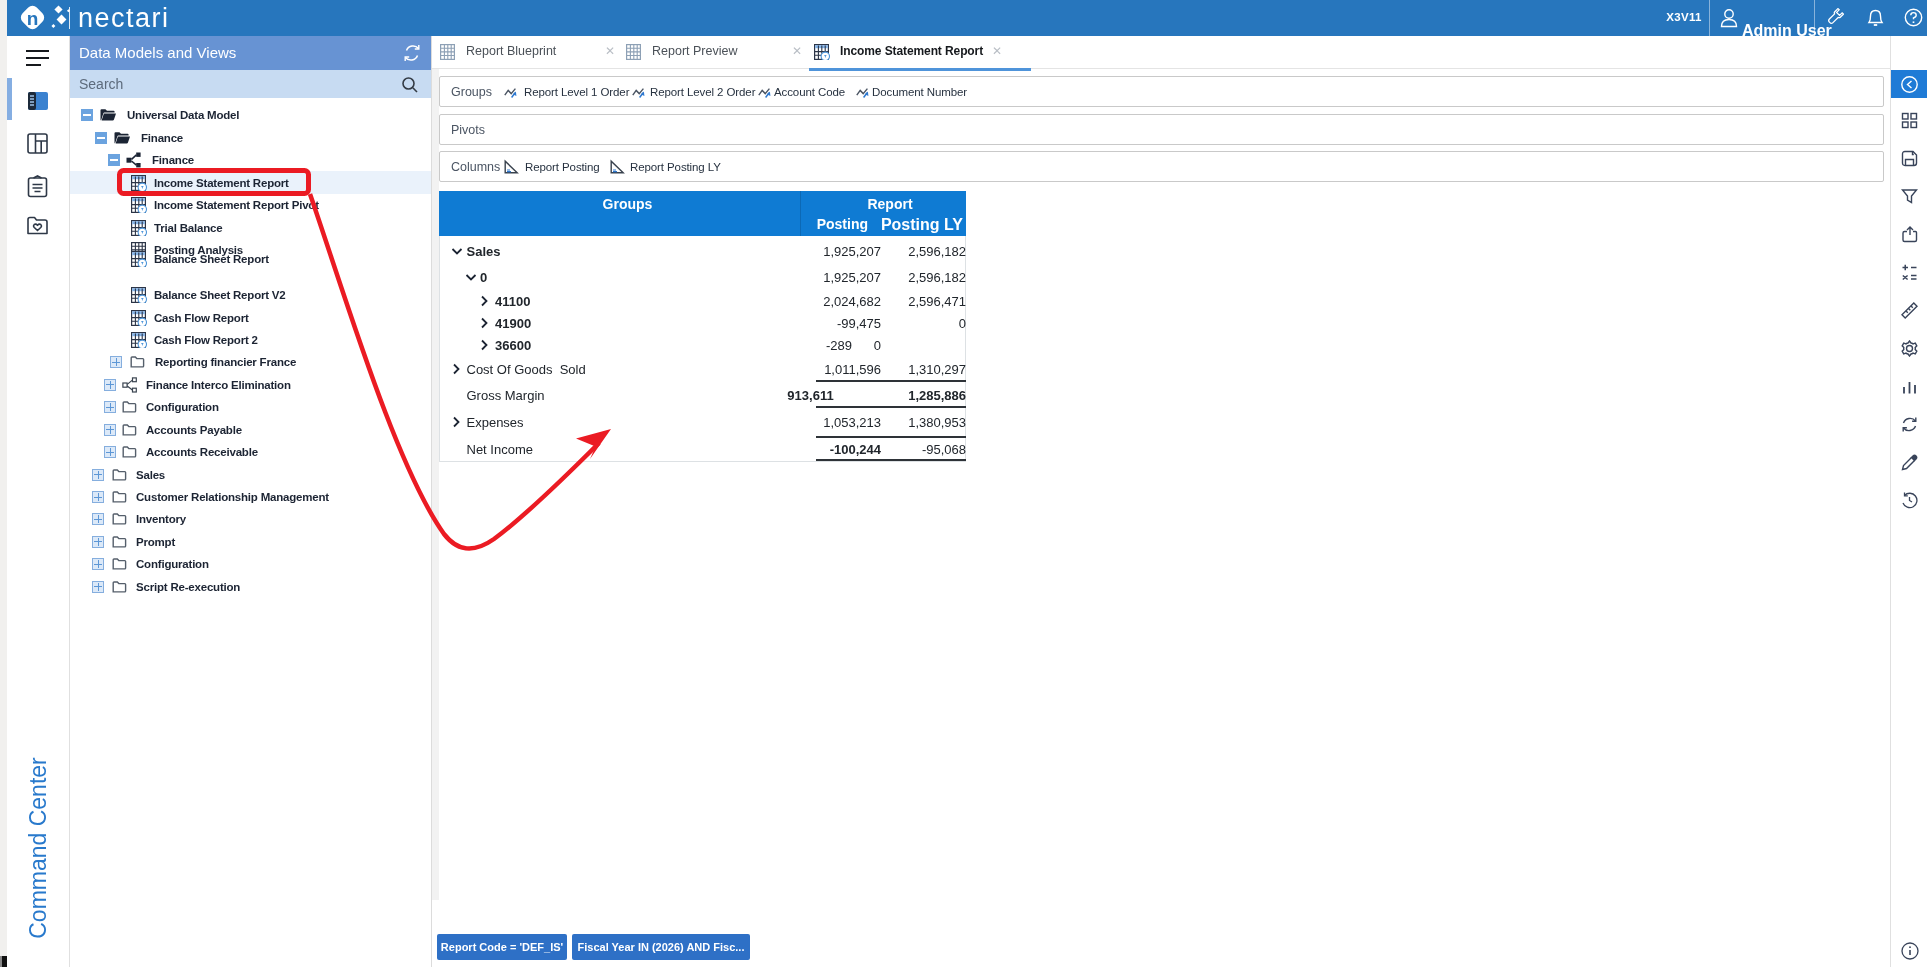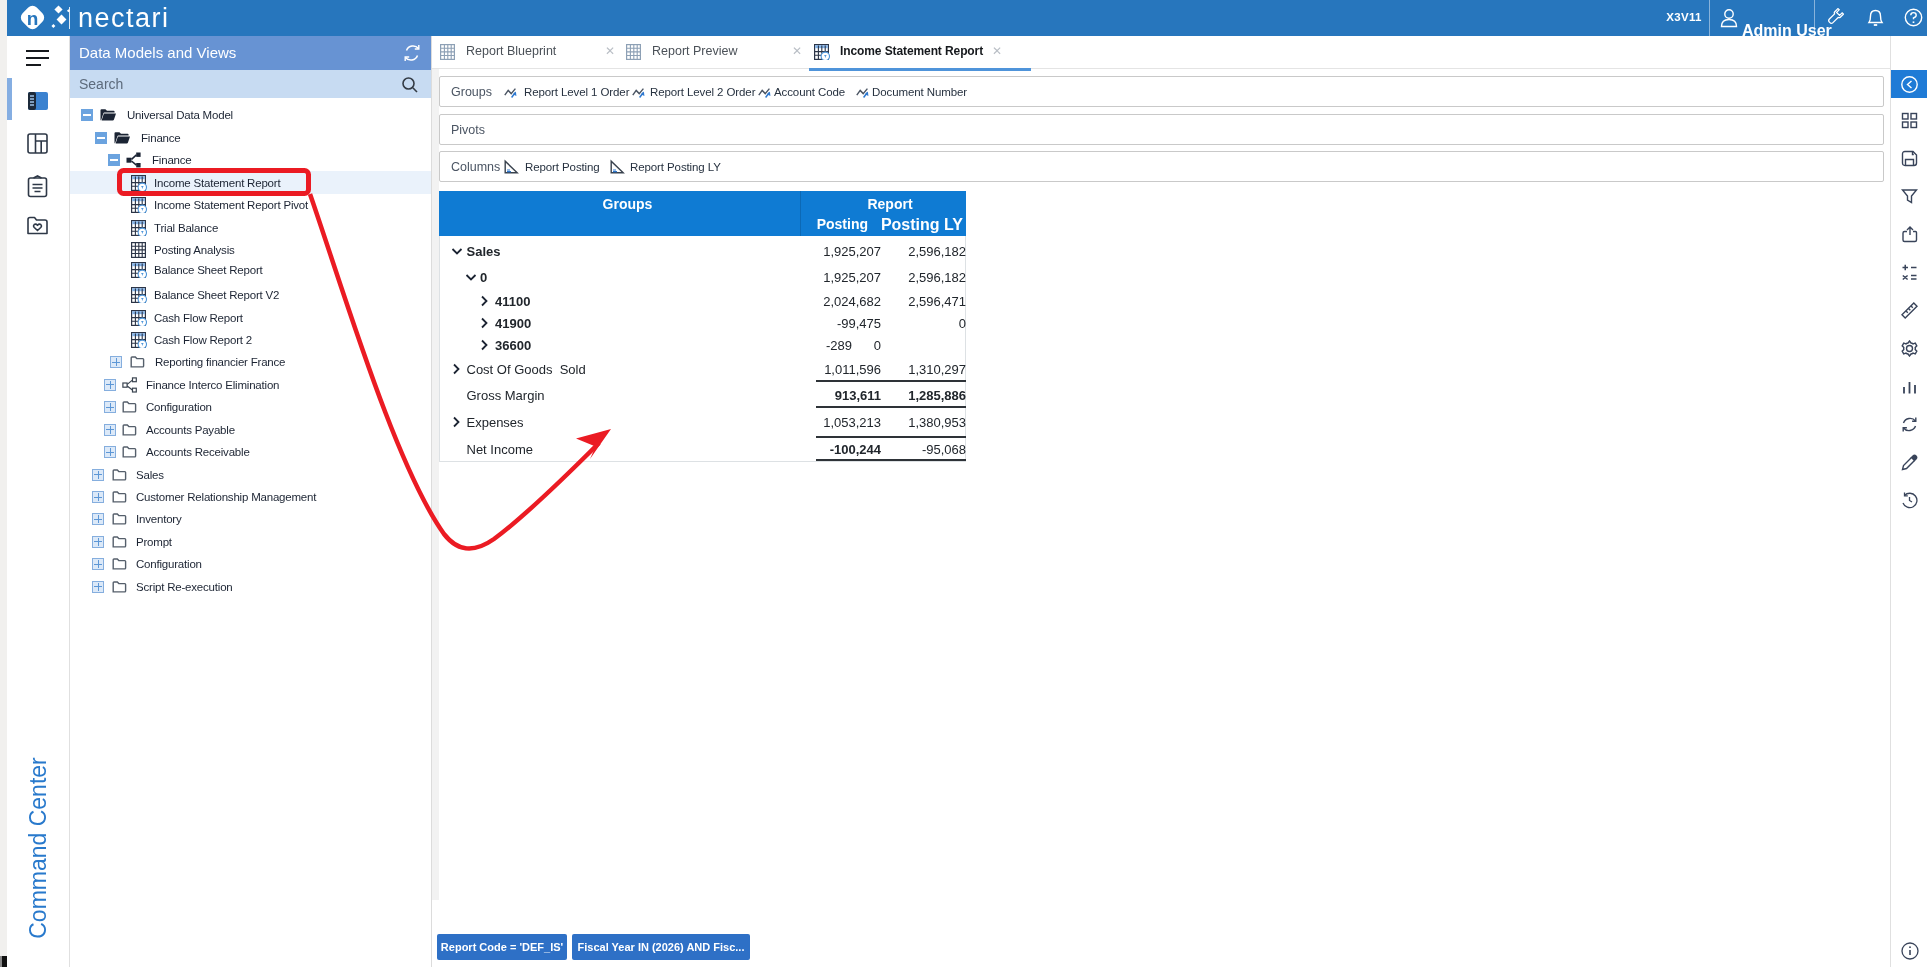--- a/index.html
+++ b/index.html
@@ -12,21 +12,21 @@
 #topbar{left:7px;top:0;width:1920px;height:36px;background:#2776bd;color:#fff}
 #rail{left:0;top:0;width:7px;height:956px;background:#f1f0ee}
 #railblk{left:0;top:956px;width:7px;height:11px;background:#101010;border-left:2px solid #888}
 
 #lsb{left:7px;top:36px;width:63px;height:931px;background:#fff;border-right:1px solid #e0e0e0}
 
 #panel{left:70px;top:36px;width:362px;height:931px;background:#fff;border-right:1px solid #dcdcdc}
 #phead{left:0;top:0;width:361px;height:34px;background:#6793d3;color:#fff;font-size:15px;line-height:34px;padding-left:9px}
 #psearch{left:0;top:34px;width:361px;height:28px;background:#c7dbf2;color:#5d6b7c;font-size:14px;line-height:28px;padding-left:9px}
 .trow{left:0;width:361px;height:22px}
-.tl{position:absolute;font-size:11.5px;font-weight:400;color:#1c2433;white-space:nowrap;top:50%;transform:translateY(-50%);letter-spacing:-0.2px}
+.tl{position:absolute;font-size:11.5px;font-weight:700;color:#1c2433;white-space:nowrap;top:50%;transform:translateY(-50%);letter-spacing:-0.2px}
 .cbm{position:absolute;width:12px;height:12px;background:#6ba3df;top:50%;transform:translateY(-50%)}
 .cbm:after{content:"";position:absolute;left:2px;top:5px;width:8px;height:2px;background:#fff}
 .cbp{position:absolute;width:12px;height:12px;background:#dce9f8;border:1px solid #85aede;top:50%;transform:translateY(-50%)}
 .cbp:before{content:"";position:absolute;left:1px;top:4.5px;width:8px;height:1.4px;background:#5d97d6}
 .cbp:after{content:"";position:absolute;left:4.5px;top:1px;width:1.4px;height:8px;background:#5d97d6}
 .ticon{position:absolute;top:50%;transform:translateY(-50%)}
 #selrow{left:0;top:135px;width:361px;height:23px;background:#eaf2fb}
 
 #main{left:432px;top:36px;width:1458px;height:931px;background:#fff}
 #tabbar{left:0;top:0;width:1458px;height:33px;border-bottom:1px solid #e4e4e4;background:#fff}
@@ -217,21 +217,21 @@
           <use href="#gridc"></use>
         </svg>
         <span class="tl" style="left:84px">Trial Balance</span>
       </div>
   <div class="a trow" style="top:203px">
         <svg class="ticon" style="left:61px" width="16" height="16" color="#2c3547">
           <use href="#gridp"></use>
         </svg>
         <span class="tl" style="left:84px">Posting Analysis</span>
       </div>
-  <div class="a trow" style="top:223px">
+  <div class="a trow" style="top:212px">
         <svg class="ticon" style="left:61px" width="16" height="16">
           <use href="#gridc"></use>
         </svg>
         <span class="tl" style="left:84px">Balance Sheet Report</span>
       </div>
   <div class="a trow" style="top:248px">
         <svg class="ticon" style="left:61px" width="16" height="16">
           <use href="#gridc"></use>
         </svg>
         <span class="tl" style="left:84px">Balance Sheet Report V2</span>
@@ -418,21 +418,21 @@
     <span class="trn" style="left:300px;top:109px;width:141px;text-align:right">0</span>
     <span class="trn" style="left:386px;top:109px;width:140px;text-align:left">-289</span>
     <svg class="chev" style="left:11px;top:132.5px" width="9" height="12">
           <use href="#chevright"></use>
         </svg>
     <span class="trl" style="left:26.5px;top:132.5px">Cost Of Goods&nbsp; Sold</span>
     <span class="trn" style="left:300px;top:132.5px;width:141px;text-align:right">1,011,596</span>
     <span class="trn" style="left:386px;top:132.5px;width:140px;text-align:right">1,310,297</span>
     <div class="tline" style="top:144px"></div>
     <span class="trl" style="left:26.5px;top:159px">Gross Margin</span>
-    <span class="trn" style="left:300px;top:159px;width:141px;text-align:right;font-weight:700">913,611</span>
+    <span class="trn" style="left:300px;top:159px;width:141px;text-align:center;font-weight:700">913,611</span>
     <span class="trn" style="left:386px;top:159px;width:140px;text-align:right;font-weight:700">1,285,886</span>
     <div class="tline" style="top:170px"></div>
     <svg class="chev" style="left:11px;top:186px" width="9" height="12">
           <use href="#chevright"></use>
         </svg>
     <span class="trl" style="left:26.5px;top:186px">Expenses</span>
     <span class="trn" style="left:300px;top:186px;width:141px;text-align:right">1,053,213</span>
     <span class="trn" style="left:386px;top:186px;width:140px;text-align:right">1,380,953</span>
     <div class="tline" style="top:200px"></div>
     <span class="trl" style="left:26.5px;top:213px">Net Income</span>

